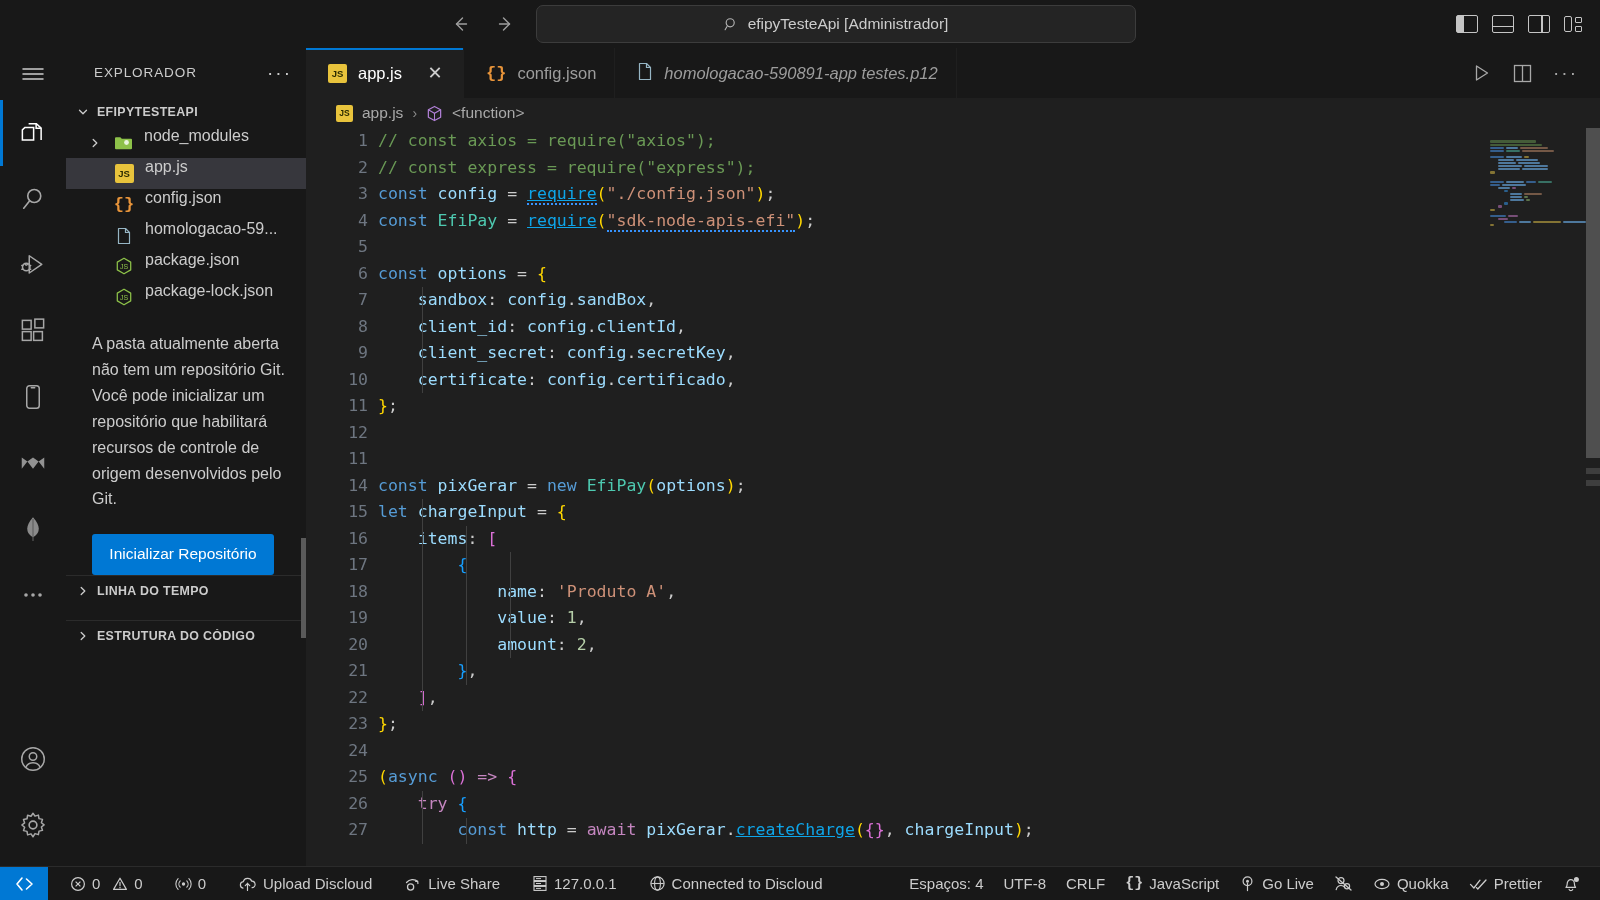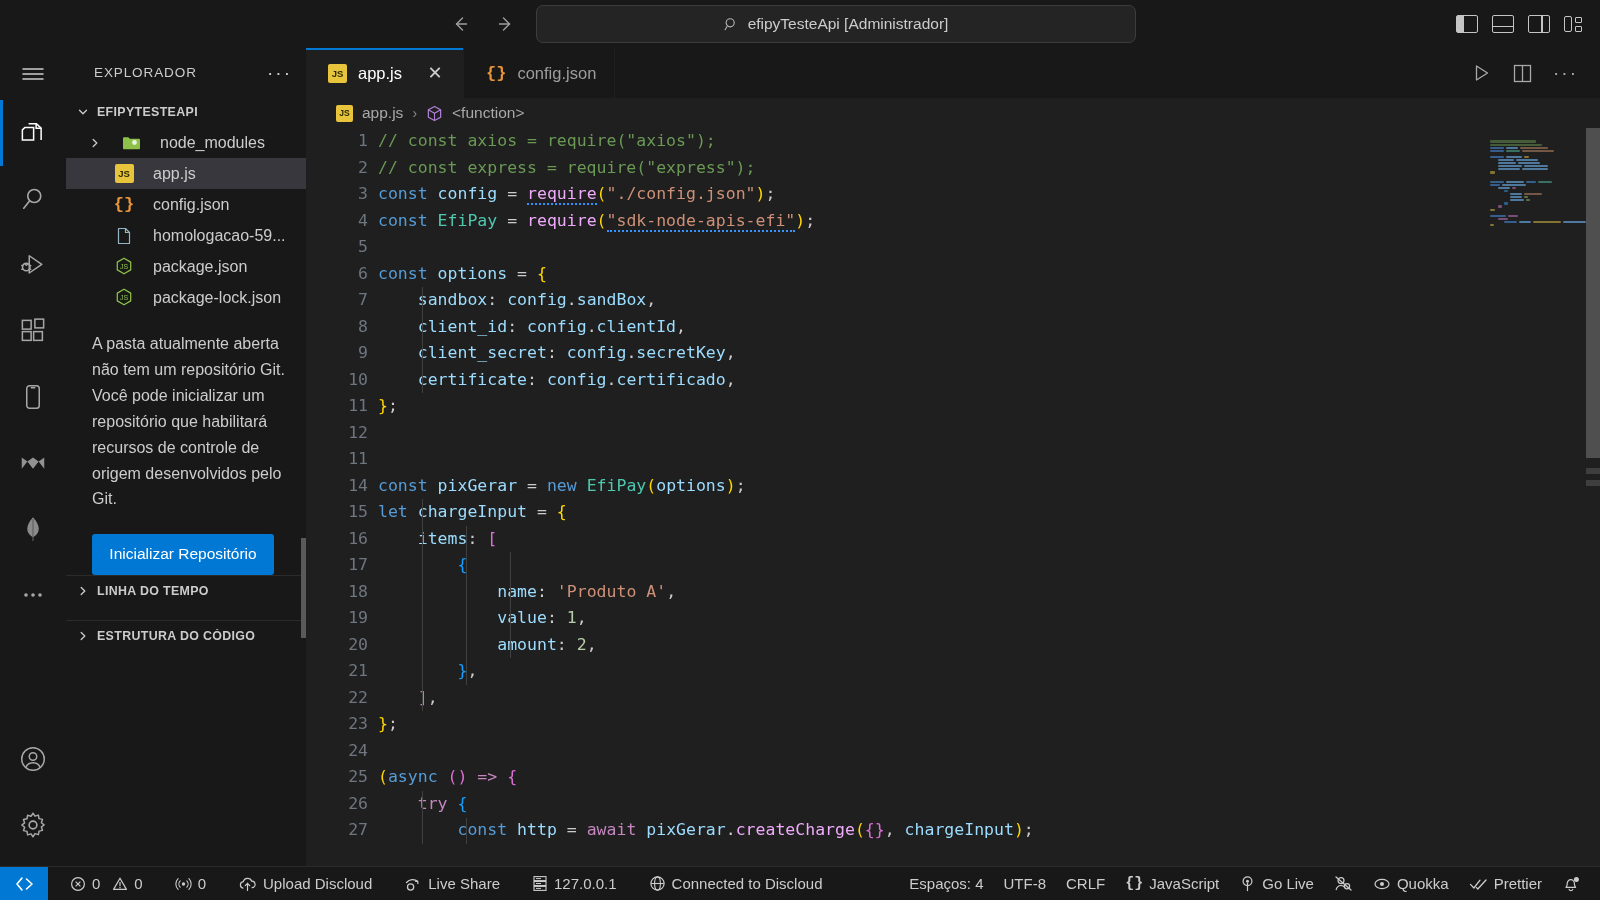--- a/index.html
+++ b/index.html
@@ -63,21 +63,21 @@
 
   .sec-header {
     height: 31px; display:flex; align-items:center; gap:7px; padding-left:10px;
     font-size: 12.4px; font-weight: bold; letter-spacing:.35px; color:#cccccc; cursor:pointer; flex:0 0 31px;
   }
   .sec-header .chev { width:14px; display:flex; align-items:center; justify-content:center; }
   .sec-header .lbl { overflow:hidden; white-space:nowrap; text-overflow:ellipsis; }
 
   .tree { flex: 0 0 auto; padding-bottom: 4px; }
   .row {
-    height: 31px; display:flex; align-items:center; gap:19px; font-size:16px; color:#cccccc;
+    height: 31px; display:flex; gap:11px; font-size:16px; color:#cccccc;
     padding-left: 12px; cursor:pointer; white-space:nowrap;
   }
   .row.selected { background:#37373d; }
   .row .twisty { width:14px; flex:0 0 14px; display:flex; align-items:center; justify-content:center; }
   .row .fic { width:20px; flex:0 0 20px; display:flex; align-items:center; justify-content:center; }
   .row .nm { overflow:hidden; text-overflow:ellipsis; }
 
   .jsbadge { width:19px; height:19px; background:#e8c33c; color:#2b2b00; font-size:9.5px; font-weight:bold;
              display:flex; align-items:center; justify-content:center; border-radius:2px; font-family:"Liberation Sans",sans-serif;}
   .jsonic { color:#e8943a; font-size:17px; font-weight:bold; font-family:"Liberation Mono", monospace; }
@@ -112,21 +112,21 @@
   .codewrap { display:flex; flex:1 1 auto; min-width:0; }
   .gutter { width: 72px; flex:0 0 72px; text-align:right; padding-right:10px; }
   .codecol { flex:1 1 auto; position:relative; min-width:0; }
   .ln { height: 26.5px; line-height:26.5px; font-family:"DejaVu Sans Mono", monospace; font-size:16.5px; color:#6e7681; }
   .cl { height: 26.5px; line-height:26.5px; font-family:"DejaVu Sans Mono", monospace; font-size:16.5px; white-space:pre; color:#cccccc; }
 
   
   .c-com { color:#6a9955; }
   .c-kw  { color:#569cd6; }
   .c-var { color:#9cdcfe; }
-  .c-fn  { color:#f0abfc; }
+  .c-fn  { color:#0ea5e9;text-decoration:underline; }
   .c-str { color:#ce9178; }
   .c-num { color:#b5cea8; }
   .c-cls { color:#4ec9b0; }
   .c-ctl { color:#c586c0; }
   .c-op  { color:#cccccc; }
   .b1 { color:#ffd700; }
   .b2 { color:#da70d6; }
   .b3 { color:#179fff; }
   .squig { border-bottom: 2px dotted #3794ff; }
 
@@ -373,20 +373,29 @@
         <div class="tab active">
           <span>
               <span class="jsbadge">JS</span>
             </span>
           <span class="name">app.js</span>
           <span class="close">✕</span>
         </div>
         <div class="tab">
           <span><span class="jsonic">{}</span></span>
           <span class="name">config.json</span>
+        </div>
+        <div class="tab">
+          <span>
+            <svg width="16" height="19" viewBox="0 0 16 19">
+                <path d="M2.5 1.5h7l4 4v12h-11z" fill="none" stroke="#96b5c4" stroke-width="1.2" stroke-linejoin="round"></path>
+                <path d="M9.5 1.5v4h4" fill="none" stroke="#96b5c4" stroke-width="1.2"></path>
+              </svg>
+          </span>
+          <span class="name italic">homologacao-590891-app testes.p12</span>
         </div>
         <div class="tabs-actions">
           <span class="act">
             <svg width="22" height="22" viewBox="0 0 22 22">
                 <path d="M6.5 4l11 7-11 7z" fill="none" stroke="#ccc" stroke-width="1.3" stroke-linejoin="round"></path>
               </svg>
           </span>
           <span class="act">
             <svg width="21" height="19" viewBox="0 0 21 19">
                 <rect x="2.5" y="1.5" width="16" height="16" fill="none" stroke="#ccc" stroke-width="1.3"></rect>

